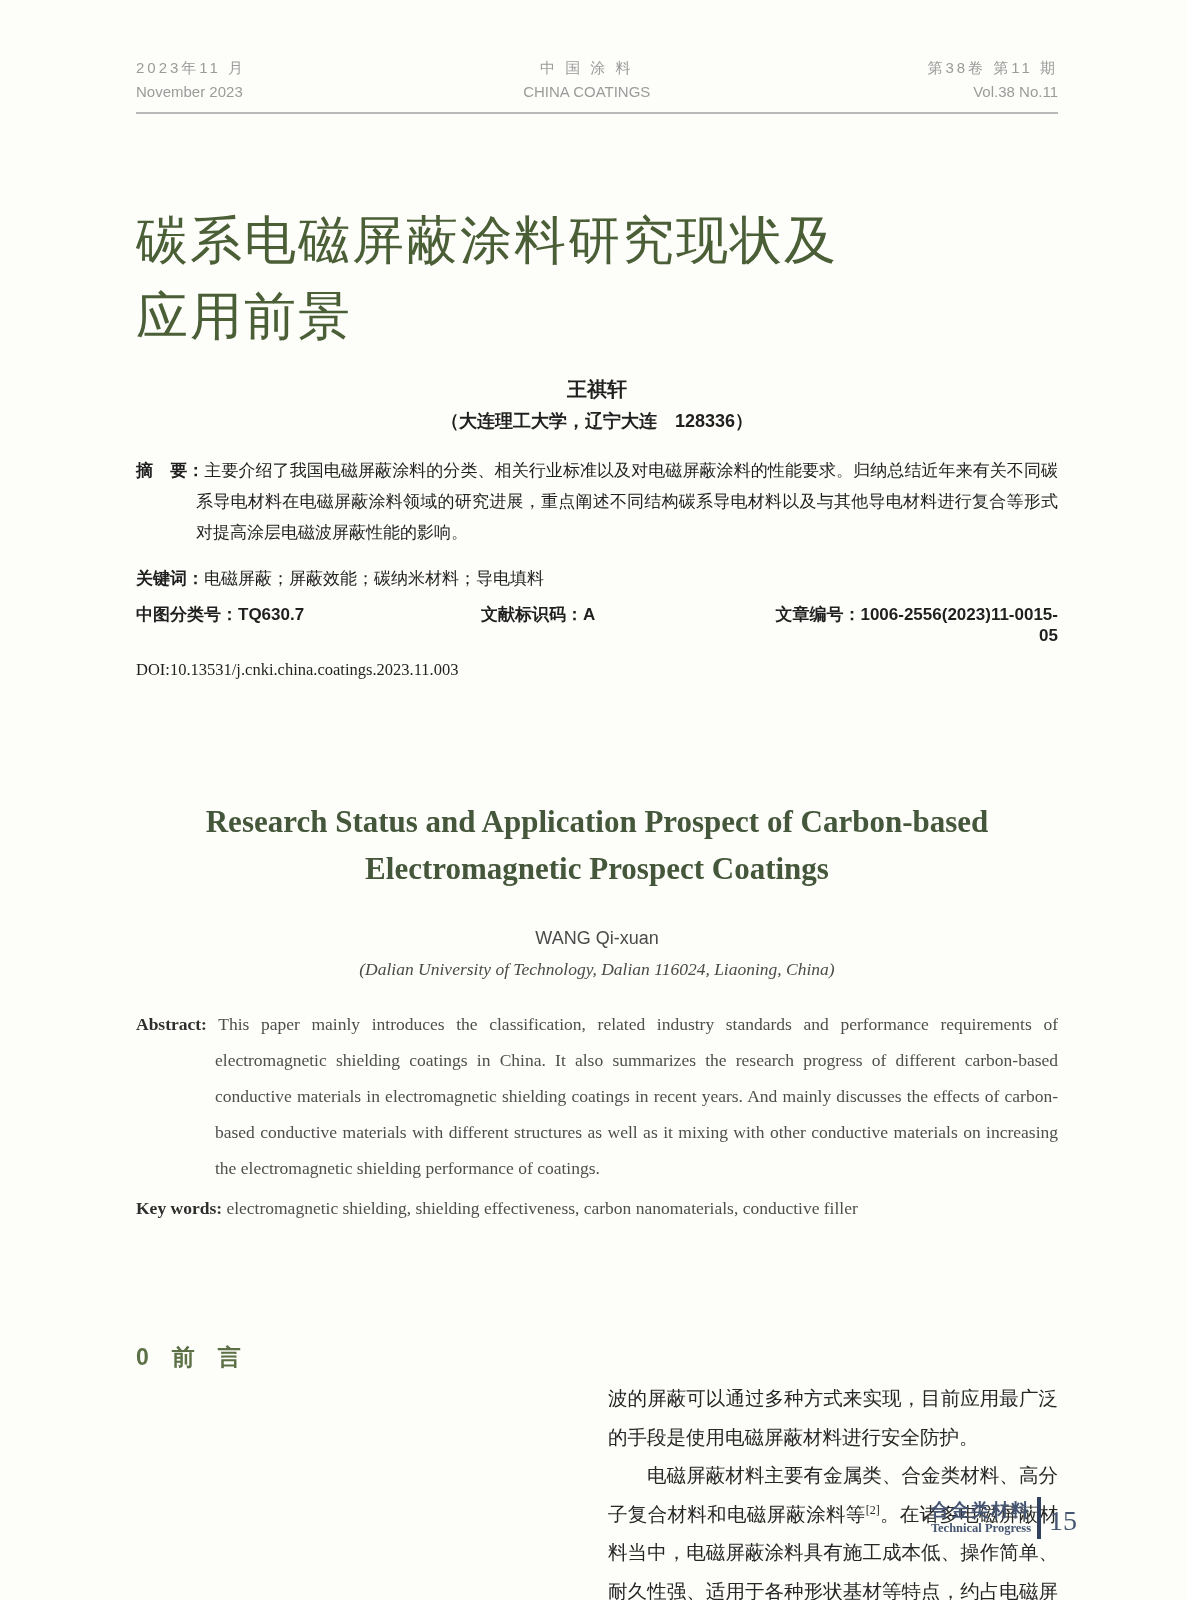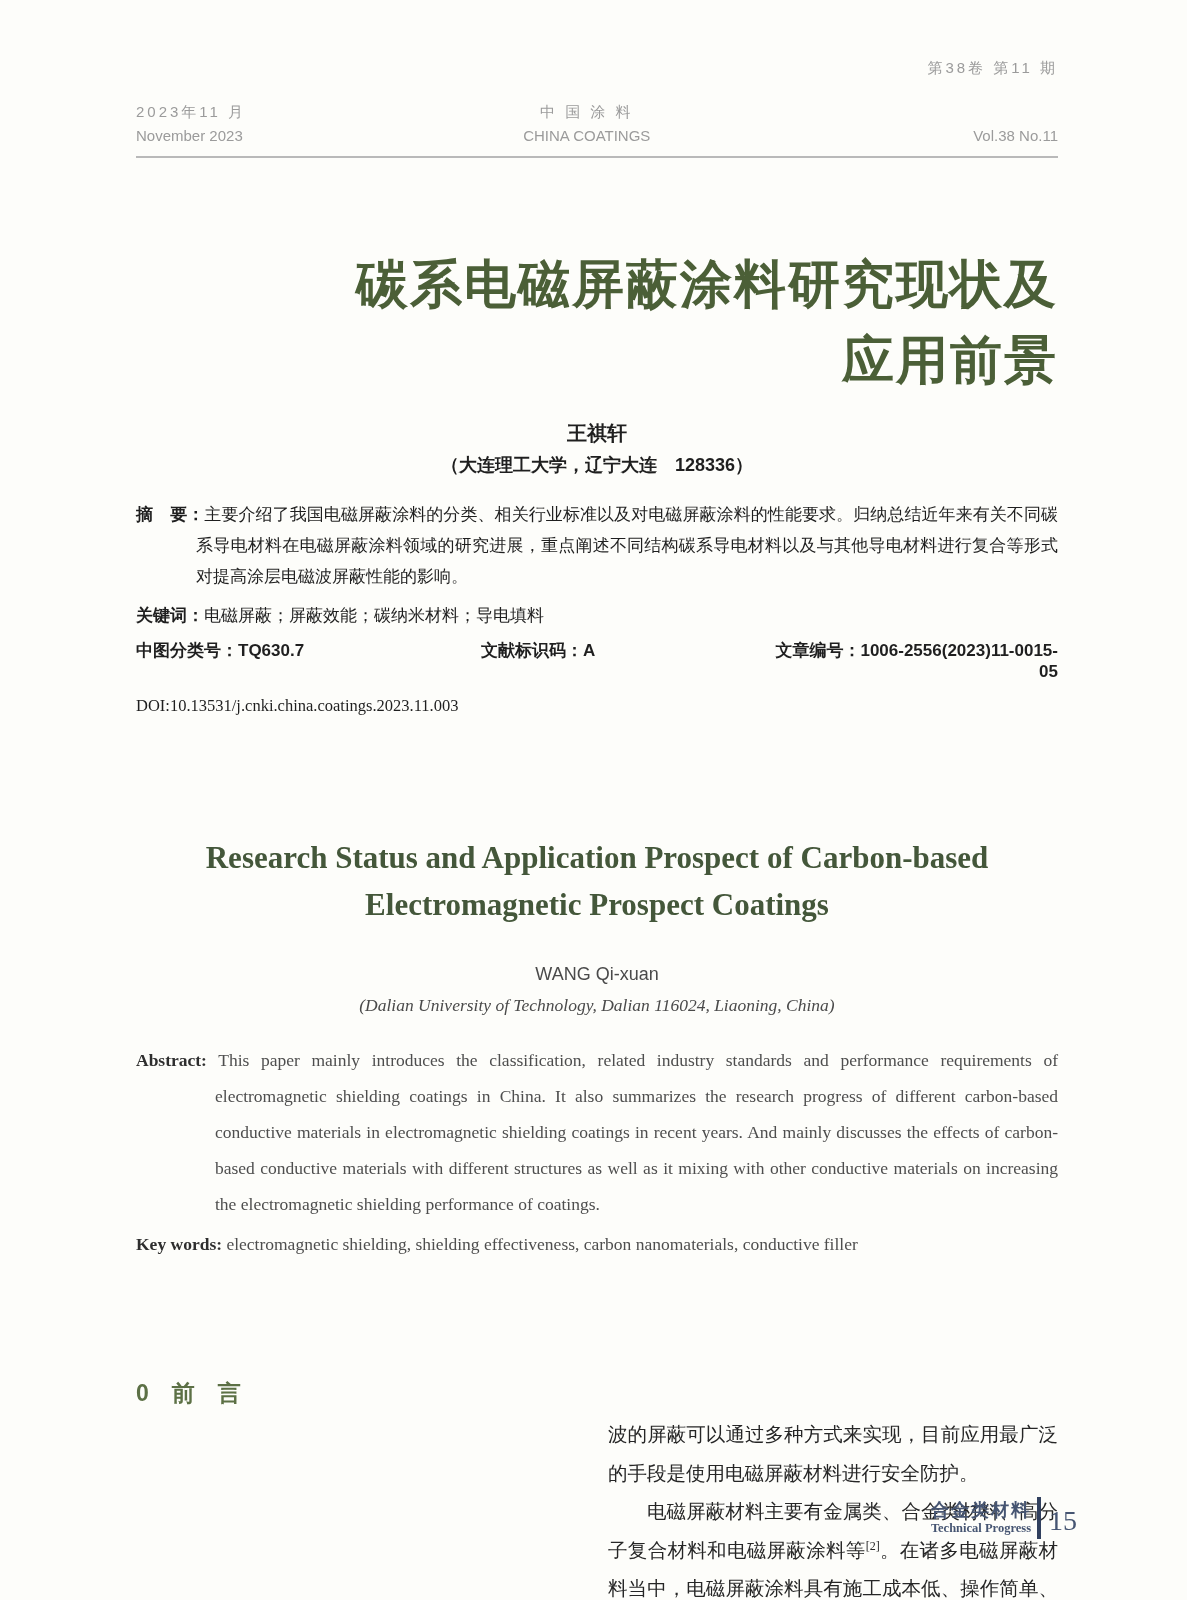--- a/index.html
+++ b/index.html
@@ -17,28 +17,28 @@
 
   
   .jheader {
     display:flex; justify-content:space-between; align-items:flex-end;
     font-family:"Liberation Sans","DejaVu Sans",sans-serif;
     color:#9b9b9b; font-size:15px; line-height:24px;
     padding-bottom:8px; border-bottom:2px solid #b9b9b9;
   }
   .jheader .col { display:flex; flex-direction:column; }
   .jheader .col.center { text-align:center; }
-  .jheader .col.right { text-align:right;gap:44px; }
+  .jheader .col.right { text-align:right; }
   .jheader .cn { letter-spacing:3px; }
 
   
   .title-cn {
-    margin-top:88px; text-align:right;
-    font-family:"Liberation Sans","DejaVu Sans",sans-serif;
-    font-weight:bold; color:#4b5f37;
+    margin-top:88px; text-align:left;
+    font-family:"Liberation Sans","DejaVu Sans",sans-serif;
+    font-weight:normal; color:#4b5f37;
     font-size:52px; line-height:76px; letter-spacing:2px;
   }
   .author-cn {
     margin-top:22px; text-align:center;
     font-family:"Liberation Sans","DejaVu Sans",sans-serif;
     font-weight:bold; font-size:20px; color:#1f1f1f;
   }
   .affil-cn {
     margin-top:6px; text-align:center;
     font-family:"Liberation Sans","DejaVu Sans",sans-serif;
@@ -48,22 +48,22 @@
   
   .abs-cn {
     margin-top:22px;
     font-family:"Liberation Sans","DejaVu Sans",sans-serif;
     font-size:17px; line-height:31px; color:#1f1f1f;
     text-align:justify;
     padding-left:60px; text-indent:-60px;
   }
   .abs-cn .lbl { font-weight:bold; }
   .kw-cn {
-    margin-top:8px;
-    font-family:Liberation Sans, sans-serif;
+    margin-top:16px;
+    font-family:Liberation Mono, monospace;
     font-size:17px; line-height:31px; color:#1f1f1f;
   }
   .kw-cn .lbl { font-weight:bold; }
 
   .meta-row {
     margin-top:8px;
     display:flex;
     font-family:"Liberation Sans","DejaVu Sans",sans-serif;
     font-size:17px; color:#1f1f1f; font-weight:bold;
   }

